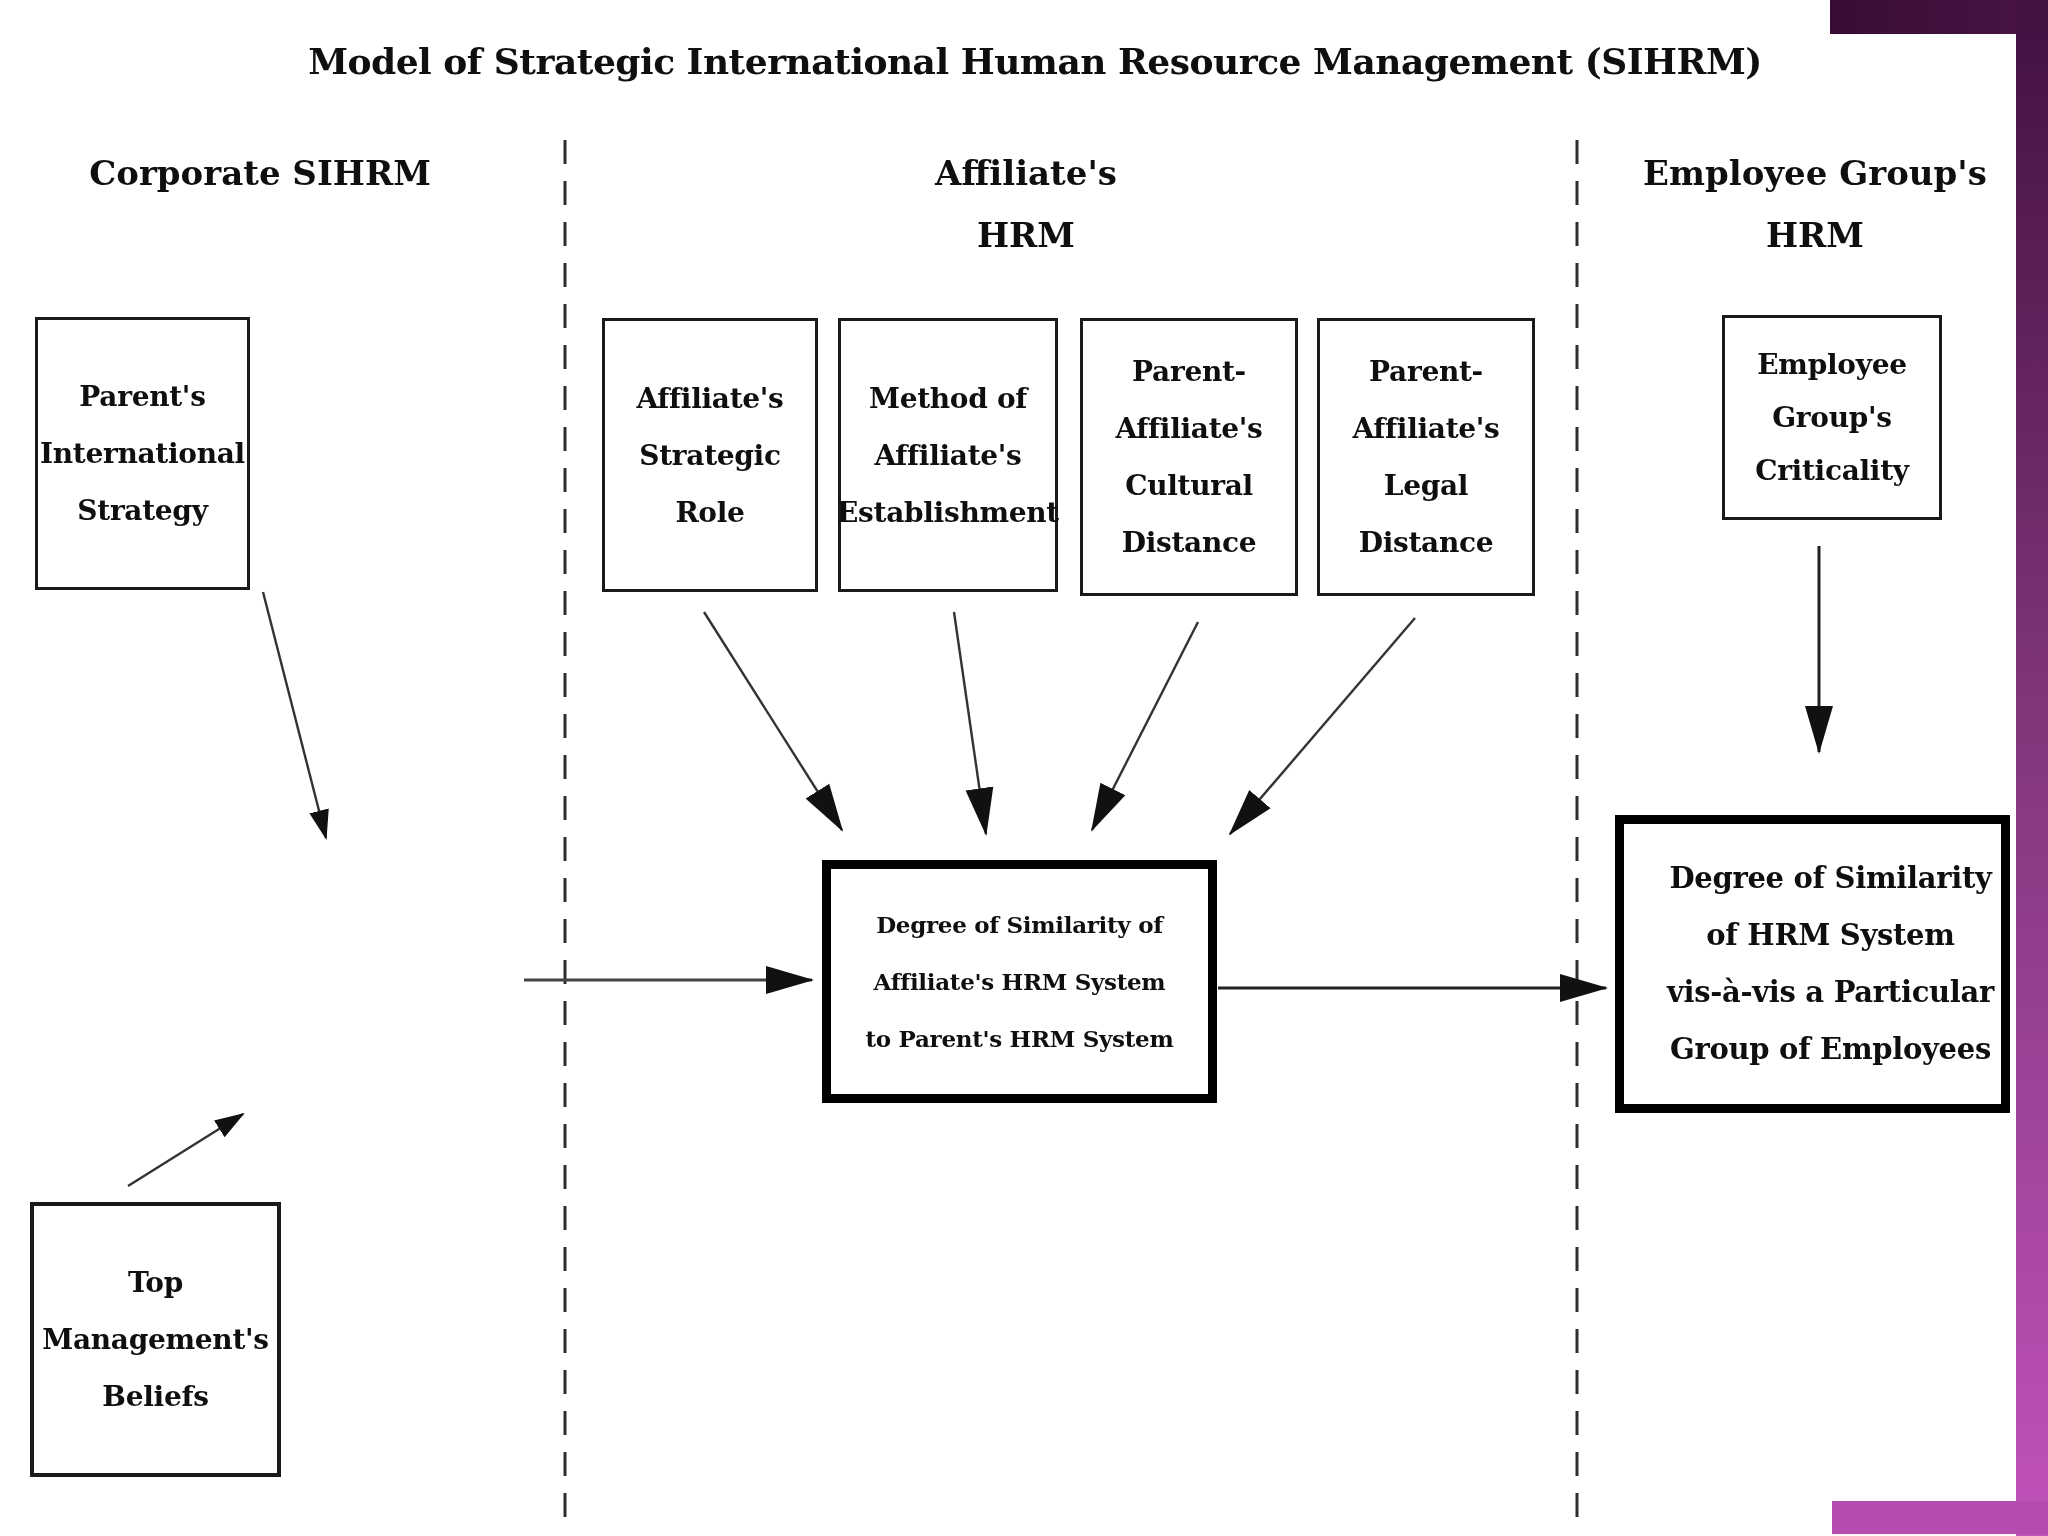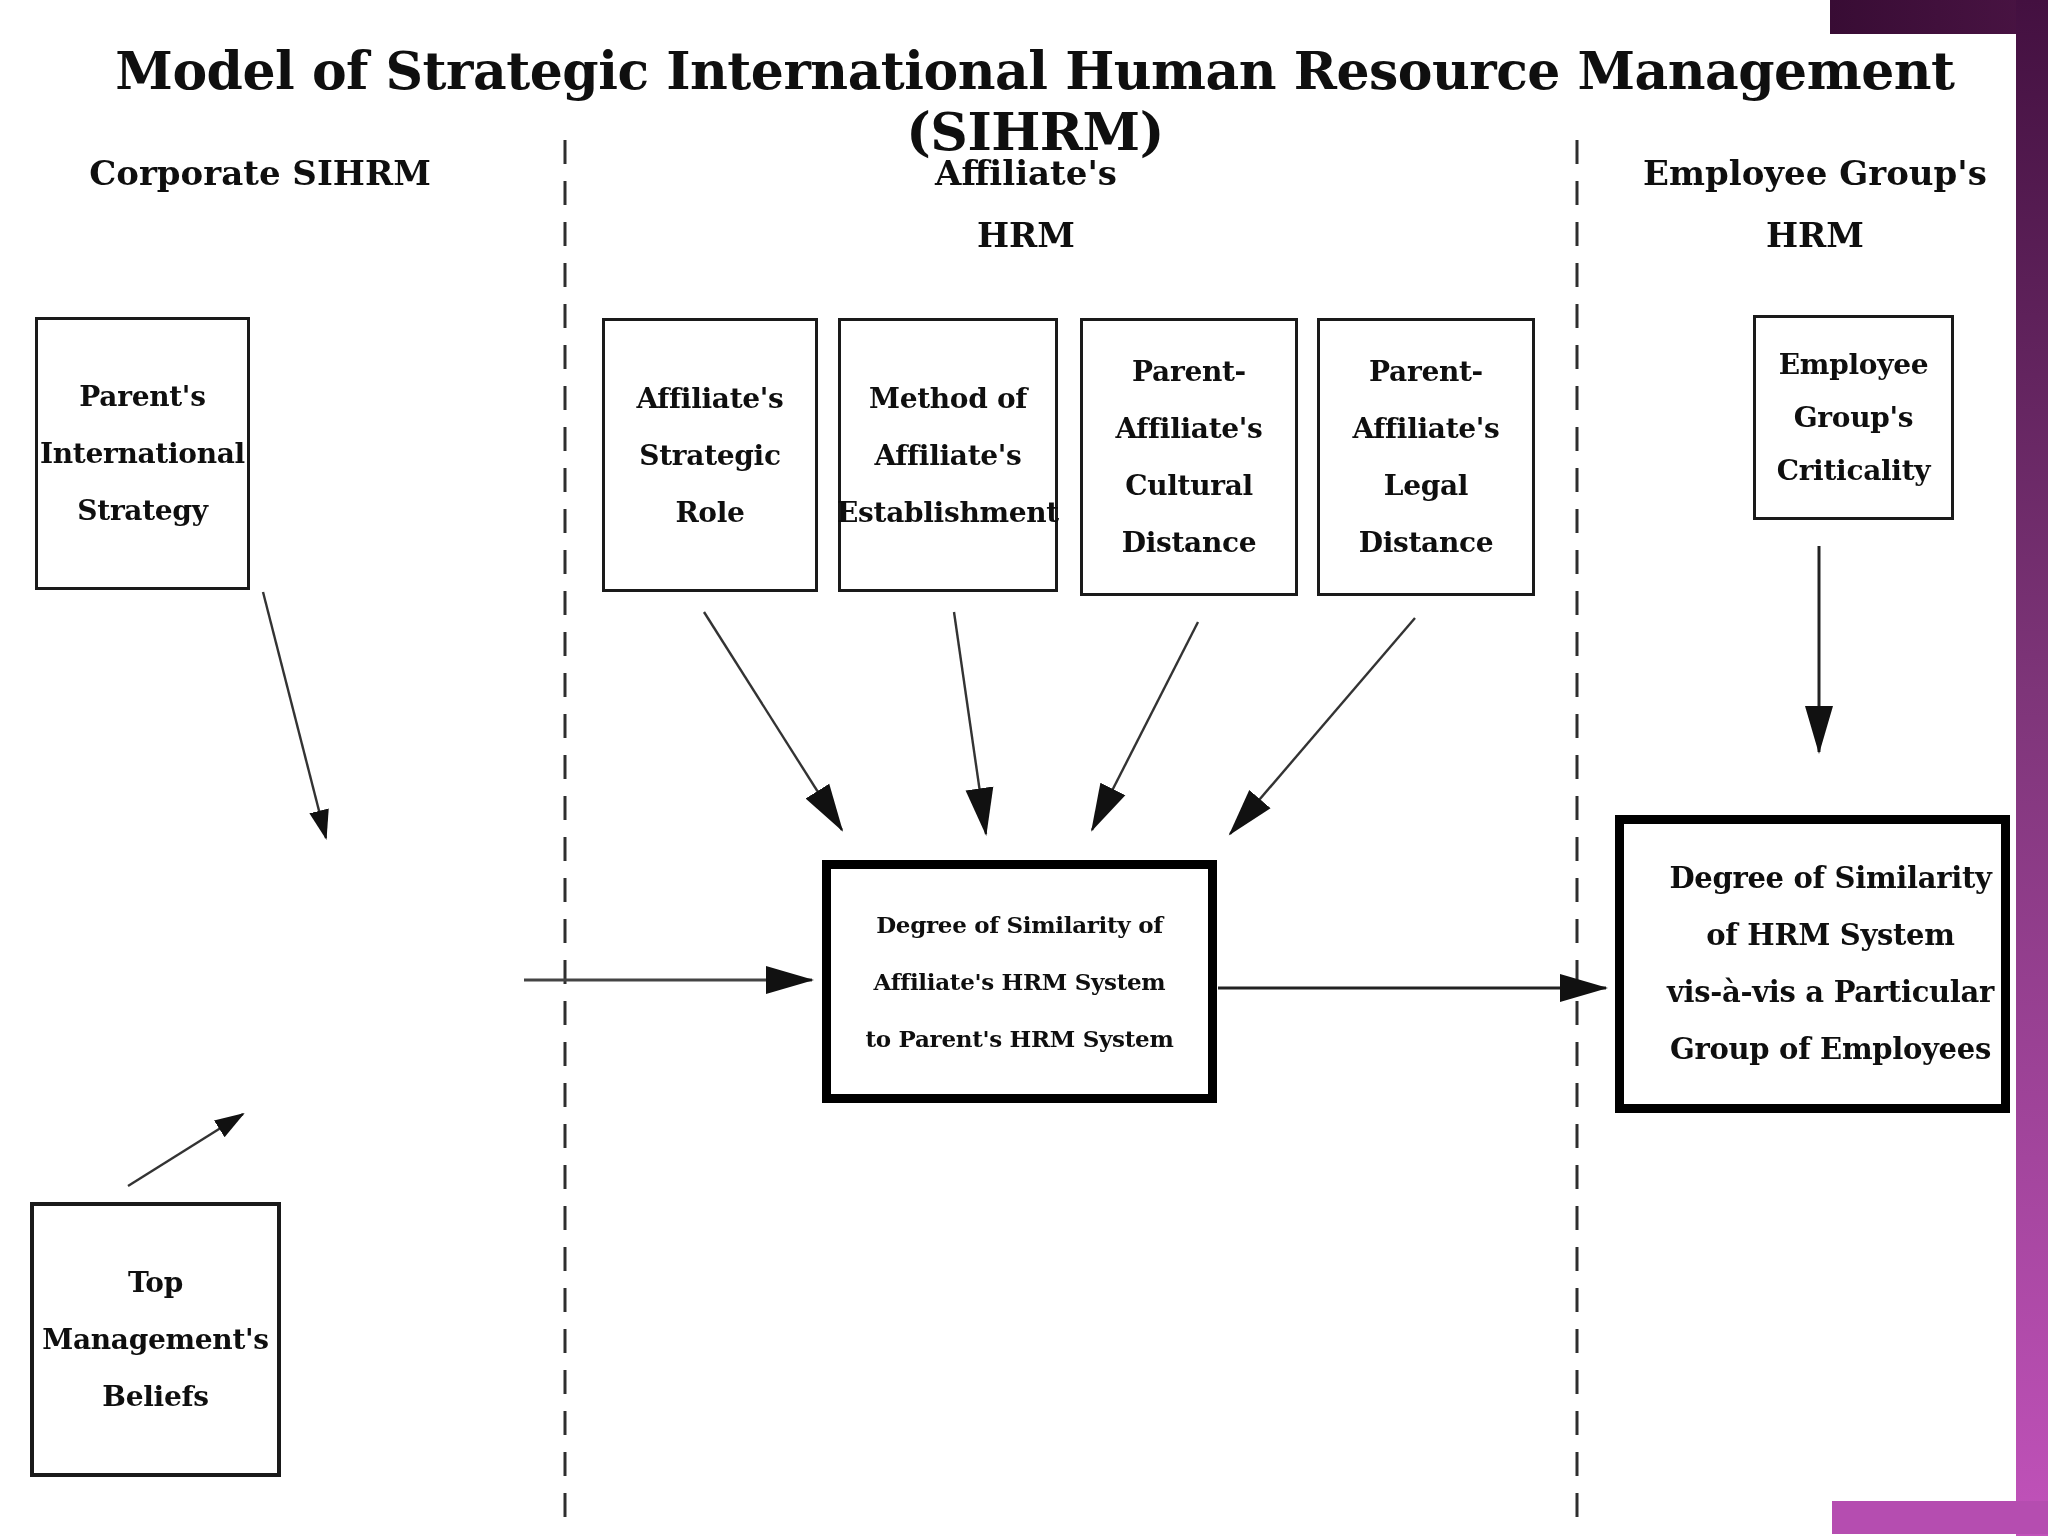--- a/index.html
+++ b/index.html
@@ -7,21 +7,21 @@
     position:relative; width:2048px; height:1536px; background:#ffffff;
     font-family:"DejaVu Serif", "Liberation Serif", serif; color:#0f0f0f; overflow:hidden;
   }
   .deco { position:absolute; }
   .deco-top-right { left:1830px; top:0; width:218px; height:34px; }
   .deco-right-bar { left:2016px; top:0; width:32px; height:1536px; }
   .deco-bottom-strip { left:1832px; top:1501px; width:216px; height:33px; }
 
   .title {
     position:absolute; left:30px; top:40px; width:2010px; margin:0;
-    text-align:center; font-size:52px; font-weight:bold; letter-spacing:-0.5px;
+    text-align:center; font-size:36px; font-weight:bold; letter-spacing:-0.5px;
   }
   .col-header {
     position:absolute; width:400px; text-align:center; font-size:34px; font-weight:bold;
     line-height:62px; white-space:pre-line;
   }
   .hdr-corporate { left:60px;  top:142px; }
   .hdr-affiliate { left:826px; top:142px; }
   .hdr-employee  { left:1615px; top:142px;text-align:center; }
 
   .box {
@@ -32,21 +32,21 @@
   }
   .box.heavy { border:9px solid #000000; }
   .box-pis    { left:35px;   top:317px;  width:215px; height:273px;text-align:center; }
   .box-tmb    { left:30px;   top:1202px; width:251px; height:275px; border-width:4px; }
   .box-sihrm  { left:269px;  top:879px;  width:254px; height:218px; }
   .box-role   { left:602px;  top:318px;  width:216px; height:274px; }
   .box-method { left:838px;  top:318px;  width:220px; height:274px; }
   .box-cult   { left:1080px; top:318px;  width:218px; height:278px; }
   .box-legal  { left:1317px; top:318px;  width:218px; height:278px; }
   .box-degree { left:822px;  top:860px;  width:395px; height:243px; font-size:23px; }
-  .box-egc    { left:1722px; top:315px;  width:201px; height:205px; line-height:53px;margin-left:31px; }
+  .box-egc    { left:1722px; top:315px;  width:220px; height:205px; line-height:53px; }
   .box-degemp { left:1615px; top:815px;  width:395px; height:298px; font-size:29px;padding-left:36px; }
 
   svg.connectors { position:absolute; left:0; top:0; width:2048px; height:1536px; }
   .dash   { stroke:#2e2e2e; stroke-width:3; stroke-dasharray:24 17; fill:none; }
   .arrow  { stroke:#222222; stroke-width:3; fill:none; }
   .arrow.thin { stroke-width:2.4; stroke:#333333; }
   .arrow.gray { stroke:#444444; }
   .ah { fill:#111111; }
 </style>
 </head>

